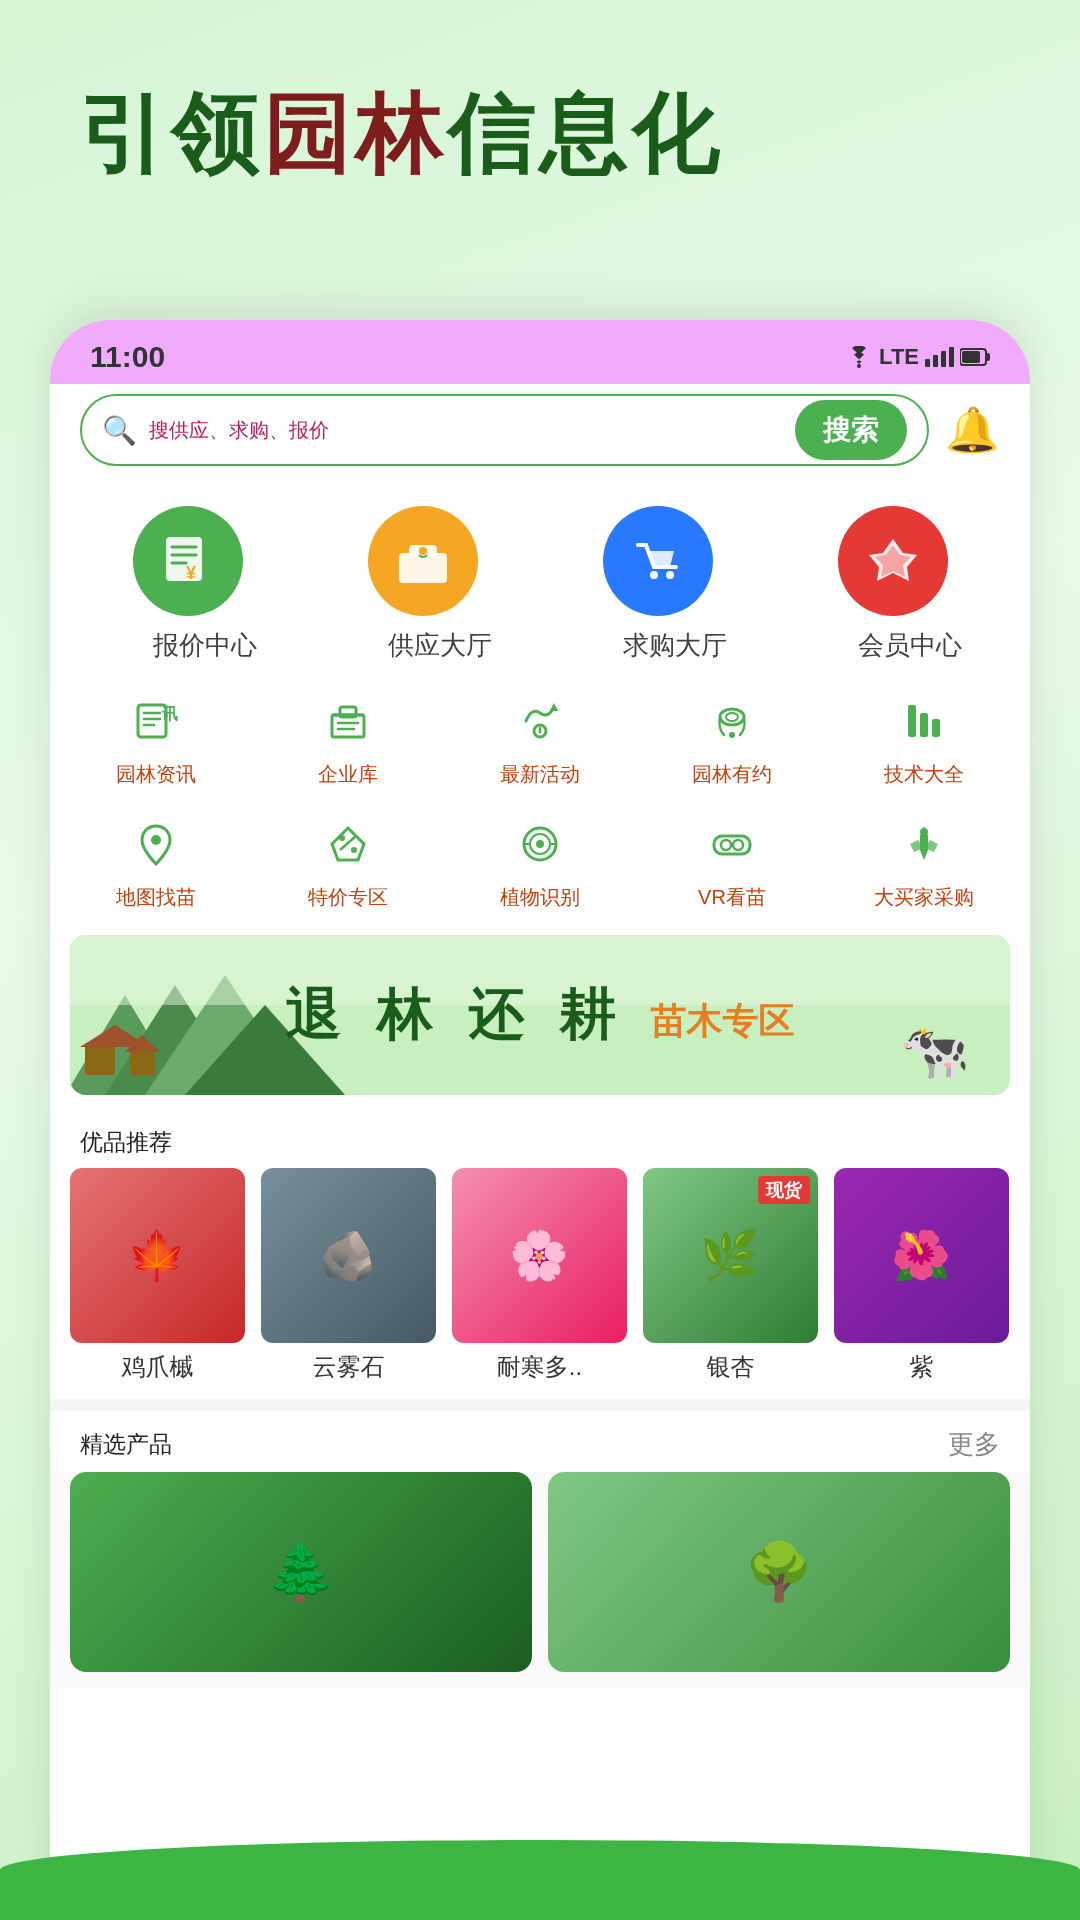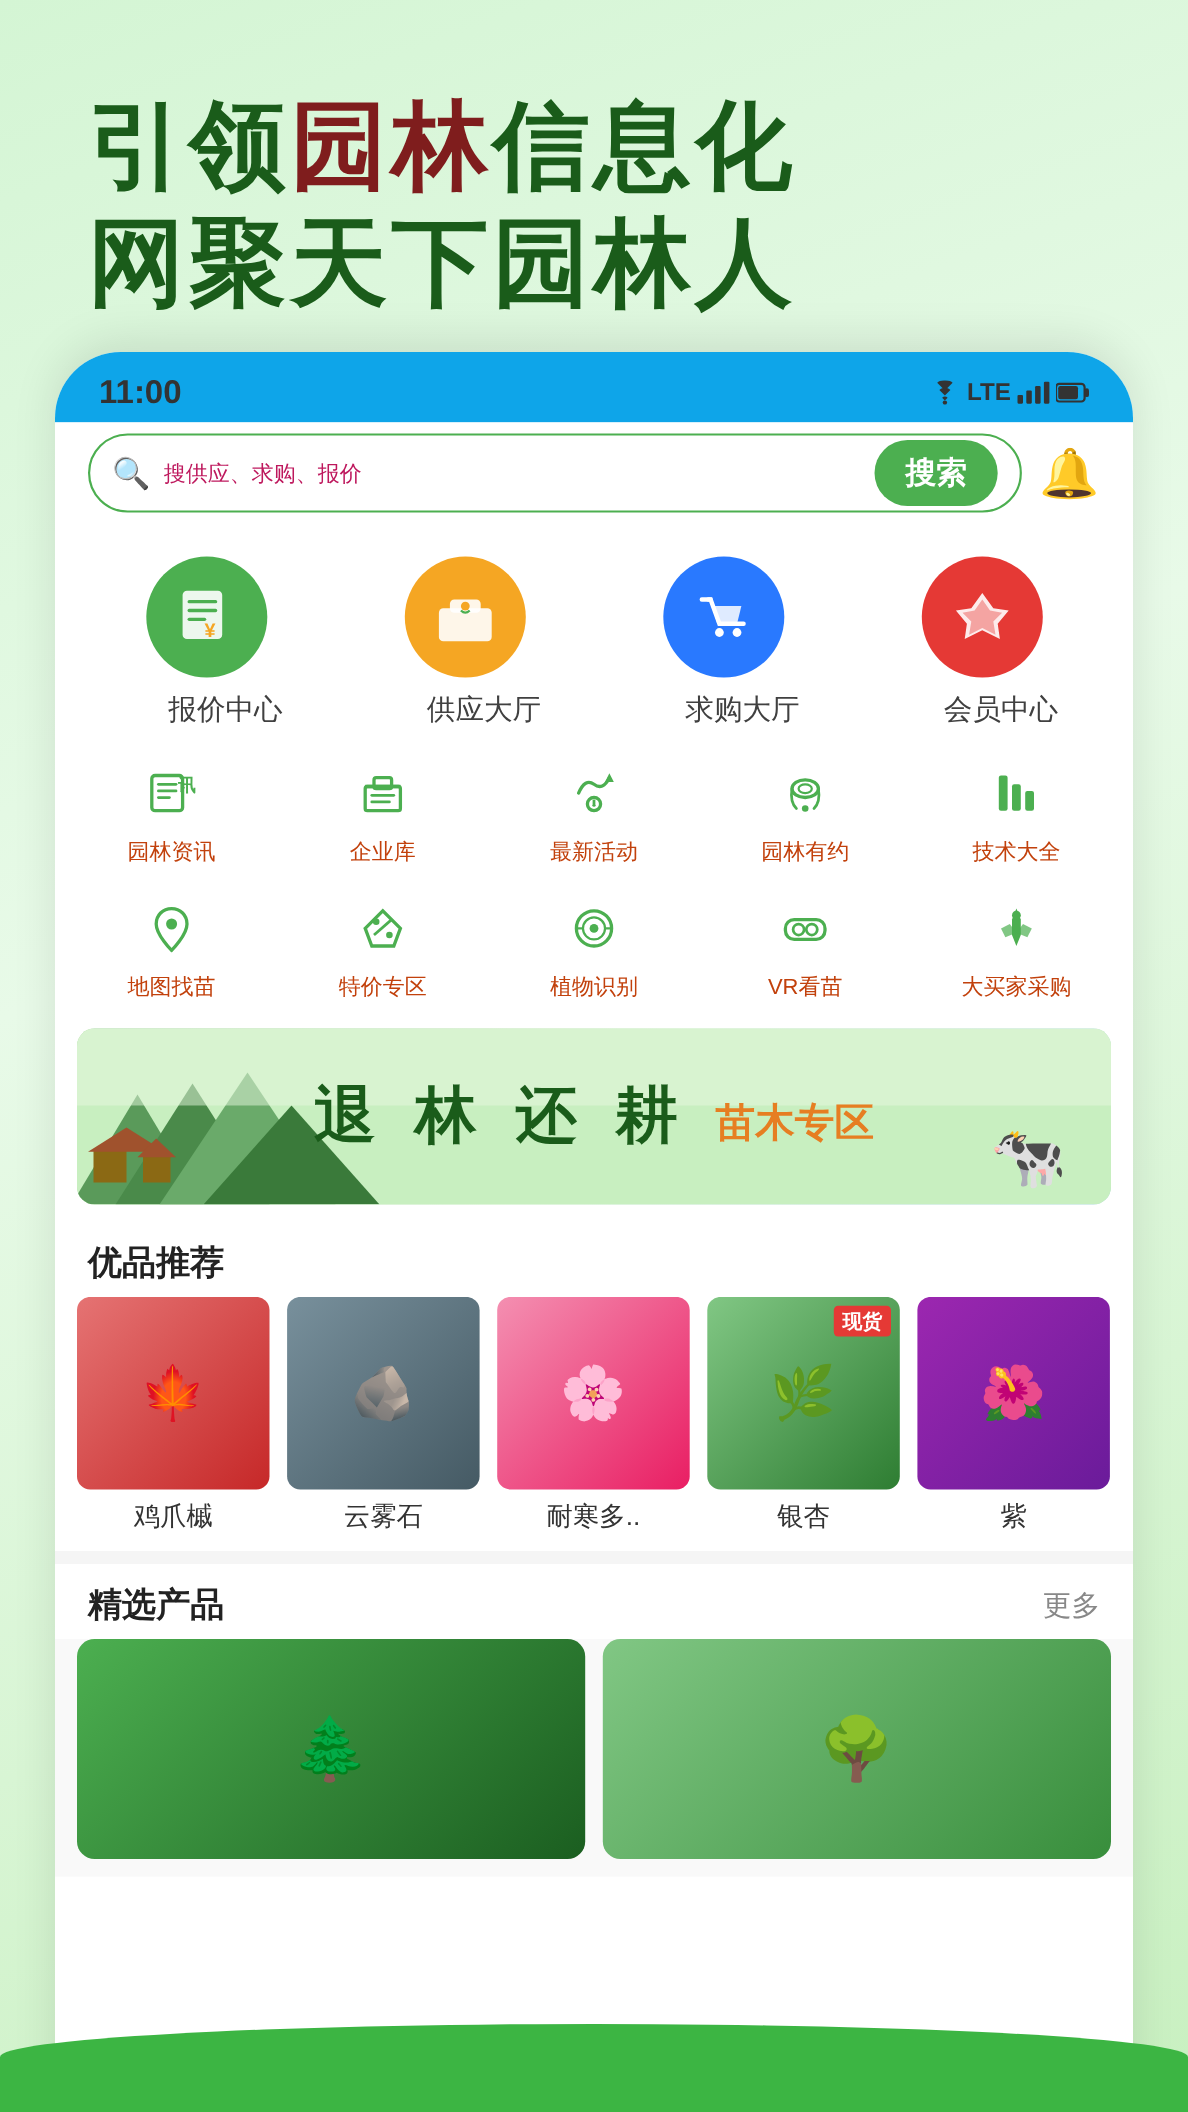--- a/index.html
+++ b/index.html
@@ -48,21 +48,21 @@
       overflow: hidden;
       box-shadow: 0 -10px 40px rgba(0,0,0,0.1);
     }
 
     
     .status-bar {
       display: flex;
       justify-content: space-between;
       align-items: center;
       padding: 20px 40px 10px 40px;
-      background: #0ea5e9;
+      background: #f0abfc;
     }
     .status-time {
       font-size: 30px;
       font-weight: 600;
       color: #333;
     }
     .status-icons {
       display: flex;
       align-items: center;
       gap: 6px;
@@ -188,22 +188,22 @@
 
     
     .section-header {
       display: flex;
       justify-content: space-between;
       align-items: center;
       padding: 16px 30px 10px 30px;
       background: #fff;
     }
     .section-title {
-      font-size: 31px;
-      font-weight: 700;
+      font-size: 23px;
+      font-weight: 400;
       color: #222;
     }
     .section-more {
       font-size: 26px;
       color: #888;
     }
 
     
     .product-row {
       display: flex;
@@ -311,21 +311,20 @@
       border-radius: 1px;
     }
   </style>
 </head>
 <body>
 
 <div class="hero-text">
   <div class="hero-line1">
     <span>引领</span><span class="highlight">园林</span><span>信息化</span>
   </div>
-  <div class="hero-line2">网聚天下园林人</div>
 </div>
 
 <div class="phone-mockup">
 
   <div class="status-bar">
     <span class="status-time">11:00</span>
     <div class="status-icons">
 
       <svg width="28" height="22" viewBox="0 0 28 22">
         <path d="M14 18l2.5-2.5c-1.4-1.4-3.6-1.4-5 0L14 18z" fill="#333"></path>

